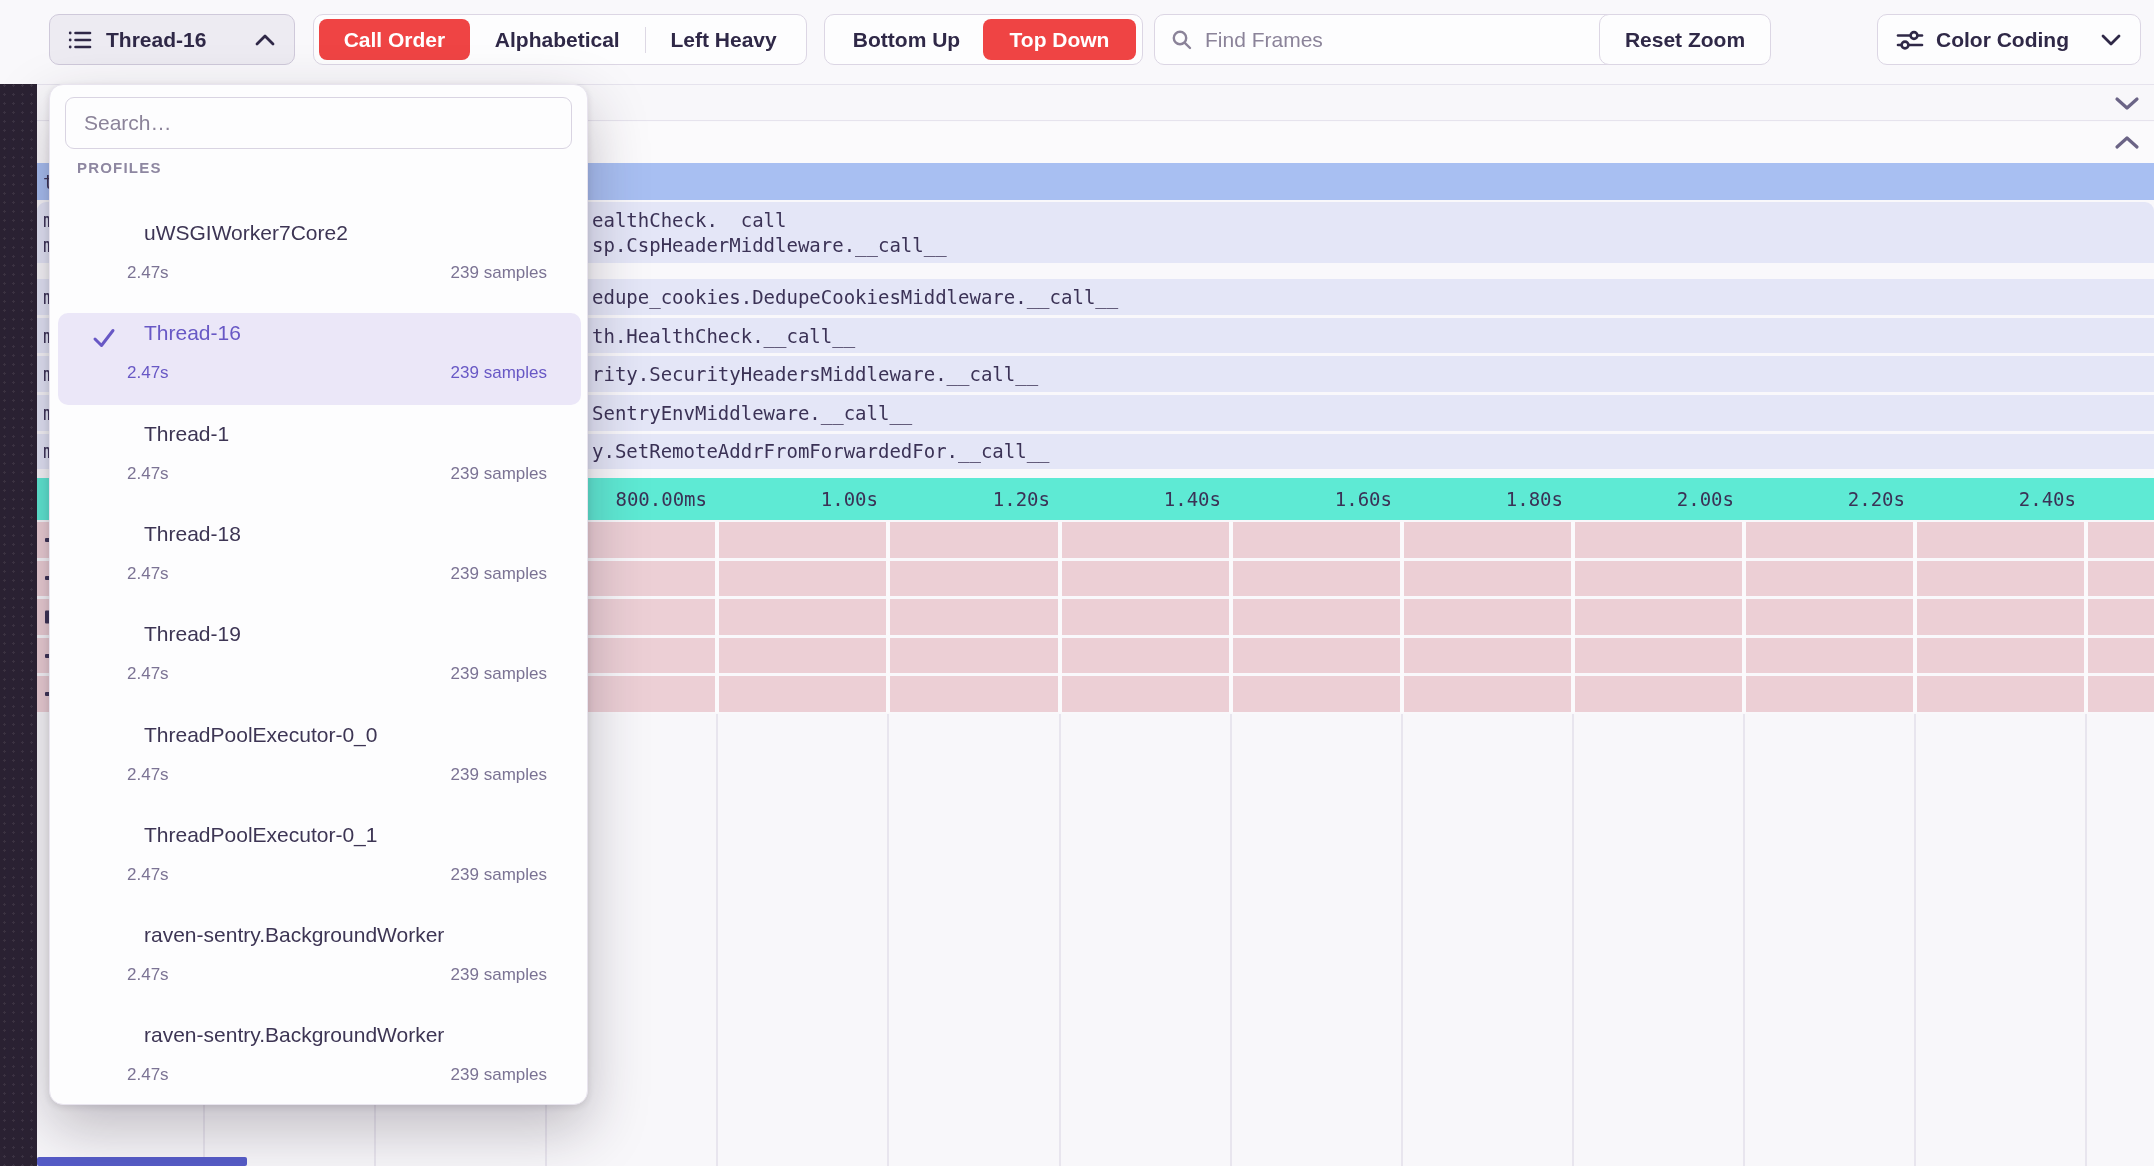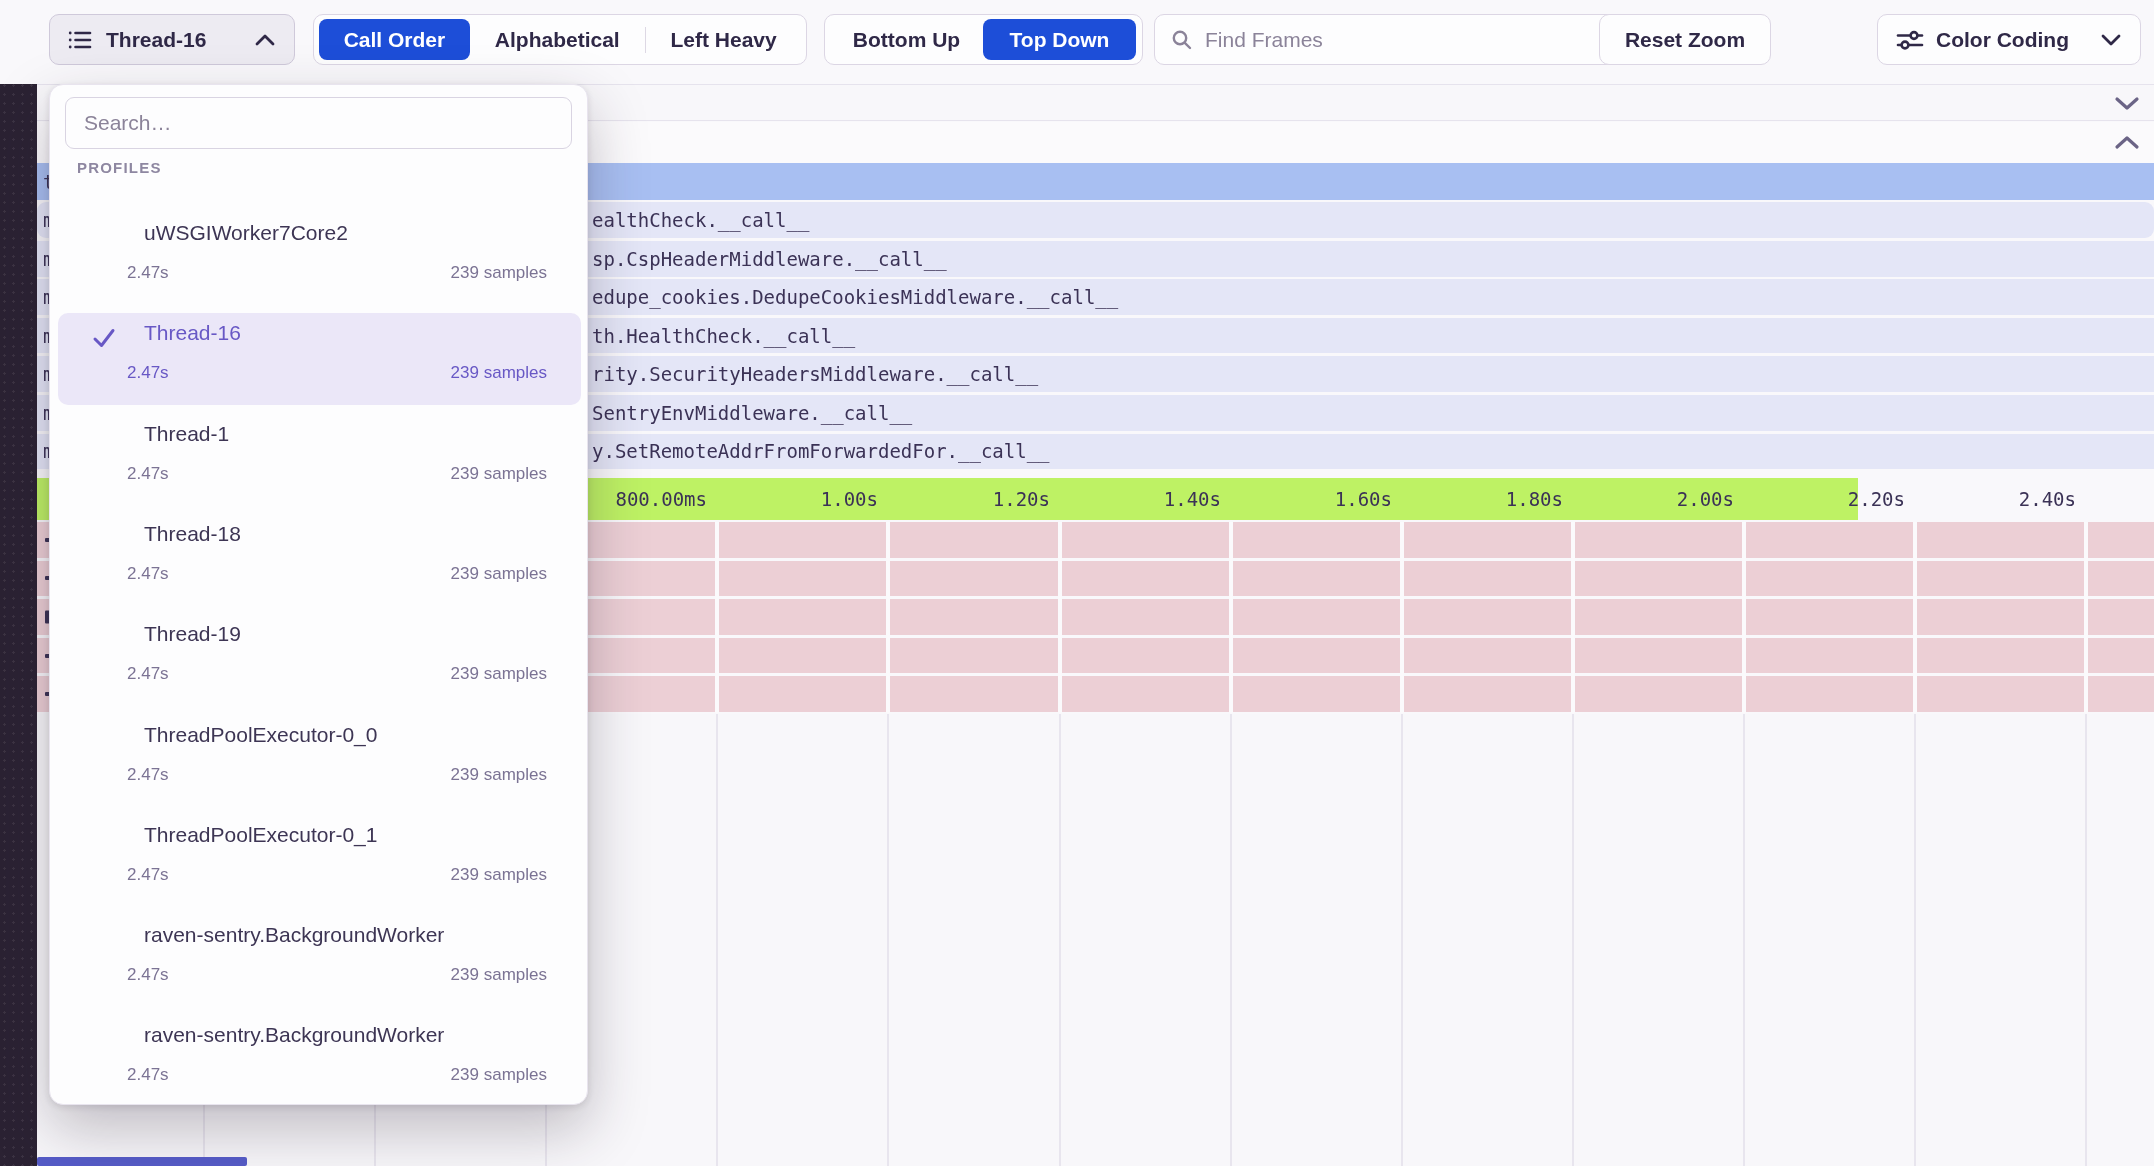--- a/index.html
+++ b/index.html
@@ -16,21 +16,21 @@
   .toolbar{position:absolute;left:0;top:0;width:2154px;height:84px;background:#f9f8fb;z-index:18;}
   .tb-btn{position:absolute;top:14px;height:51px;box-sizing:border-box;border-radius:10px;
     background:#fdfdfe;border:1.5px solid #dcd6e4;display:flex;align-items:center;
     font-size:21px;font-weight:700;color:#2f2847;}
   .thread-btn{left:49px;width:246px;background:#edebf2;border-color:#cfc9da;padding:0 18px;gap:14px;}
   .thread-btn .lbl{flex:1;}
   .seg{position:absolute;top:14px;height:51px;box-sizing:border-box;background:#fdfdfe;
     border:1.5px solid #dcd6e4;border-radius:10px;display:flex;align-items:center;padding:0 5px;}
   .seg .opt{height:41px;display:flex;align-items:center;justify-content:center;
     font-size:21px;font-weight:700;color:#2f2847;border-radius:8px;}
-  .seg .opt.active{background:#1d4ed8;color:#ffffff;}
+  .seg .opt.active{background:#ef4444;color:#ffffff;}
   .seg-sort{left:313px;width:494px;}
   .seg-dir{left:824px;width:319px;}
   .seg .vdiv{width:1.5px;height:26px;background:#ddd8e4;}
   .find-box{position:absolute;left:1154px;top:14px;width:521px;height:51px;box-sizing:border-box;
     background:#fdfdfe;border:1.5px solid #dcd6e4;border-radius:10px;display:flex;align-items:center;padding:0 16px;gap:10px;}
   .find-box input{flex:1;border:none;outline:none;background:transparent;font-size:21px;
     font-family:"Liberation Sans",sans-serif;color:#2f2847;min-width:0;}
   .find-box input::placeholder{color:#8b8399;}
   .reset-btn{left:1599px;width:172px;justify-content:center;}
   .color-btn{left:1877px;width:264px;padding:0 18px;gap:12px;}
@@ -44,21 +44,21 @@
   
   .row-blue{position:absolute;left:37px;top:163px;width:2117px;height:37px;background:#a8bff2;z-index:1;}
   .flame-rows{position:absolute;left:37px;top:202px;width:2117px;height:272px;z-index:1;}
   .flame-row{position:absolute;left:0;width:2117px;height:35.6px;background:#e4e6f7;}
   .sliver{position:absolute;left:6px;top:50%;transform:translateY(-50%);
     font-size:19px;color:#3b3256;}
   .frag{position:absolute;left:555px;top:50%;transform:translateY(-50%);
     font-size:19px;color:#3b3256;white-space:pre;}
 
   
-  .axis{position:absolute;left:0;top:478px;width:1858px;height:42px;background:#bef264;z-index:2;}
+  .axis{position:absolute;left:0;top:478px;width:2154px;height:42px;background:#5eead4;z-index:2;}
   .tick{position:absolute;top:0;height:42px;line-height:42px;font-size:19px;color:#3b3256;
     transform:translateX(-100%);}
 
   
   .pink-area{position:absolute;left:37px;top:522px;width:2117px;height:191px;z-index:1;}
   .pink-row{position:absolute;left:0;width:2117px;height:35.5px;background:#eccfd5;}
   .pink-dash{position:absolute;left:8px;top:50%;transform:translateY(-50%);width:10px;height:4px;
     background:#3b3256;border-radius:1px;}
   .pink-dash.tall{height:13px;width:5px;}
   .wgrid{position:absolute;top:0;height:191px;width:4px;background:#fbfafc;}
@@ -114,21 +114,21 @@
 
   <div class="row-blue">
     <span class="sliver mono">t</span>
   </div>
 
   <div class="flame-rows">
       <div class="flame-row" style="top: 0px; border-radius: 9px;">
         <span class="sliver mono">m</span>
         <span class="frag mono">ealthCheck.__call__</span>
       </div>
-      <div class="flame-row" style="top: 39px;">
+      <div class="flame-row" style="top: 25px;">
         <span class="sliver mono">m</span>
         <span class="frag mono">sp.CspHeaderMiddleware.__call__</span>
       </div>
       <div class="flame-row" style="top: 77.2px; padding-left: 25px;">
         <span class="sliver mono">m</span>
         <span class="frag mono">edupe_cookies.DedupeCookiesMiddleware.__call__</span>
       </div>
       <div class="flame-row" style="top: 115.8px;">
         <span class="sliver mono">m</span>
         <span class="frag mono">th.HealthCheck.__call__</span>

